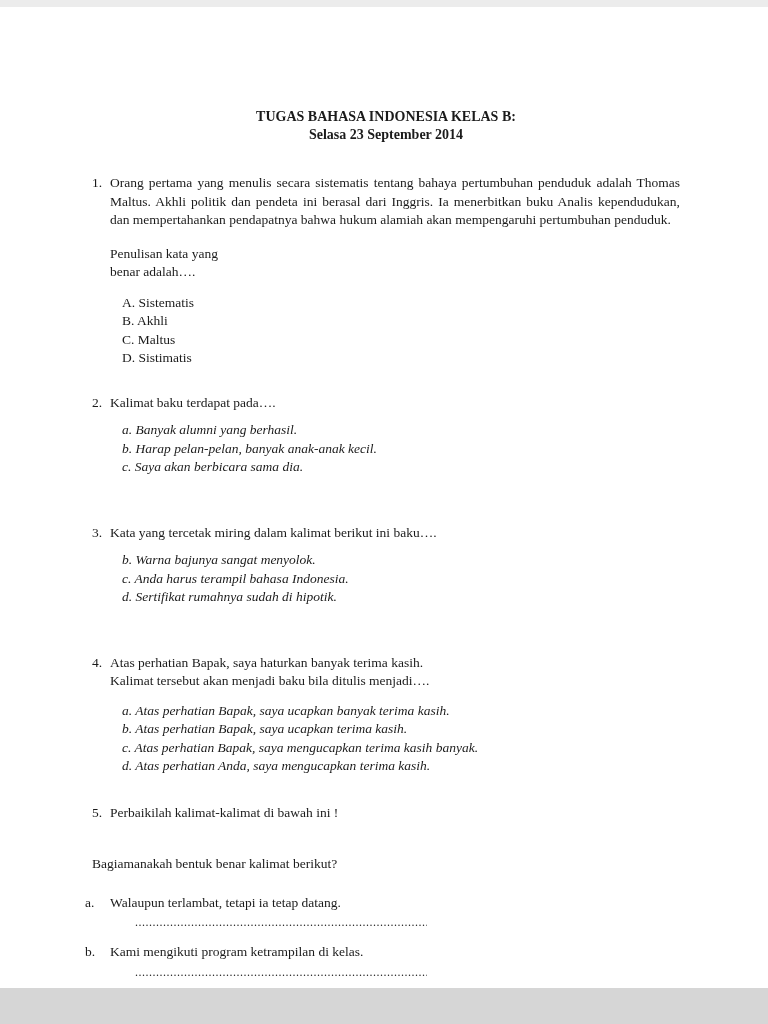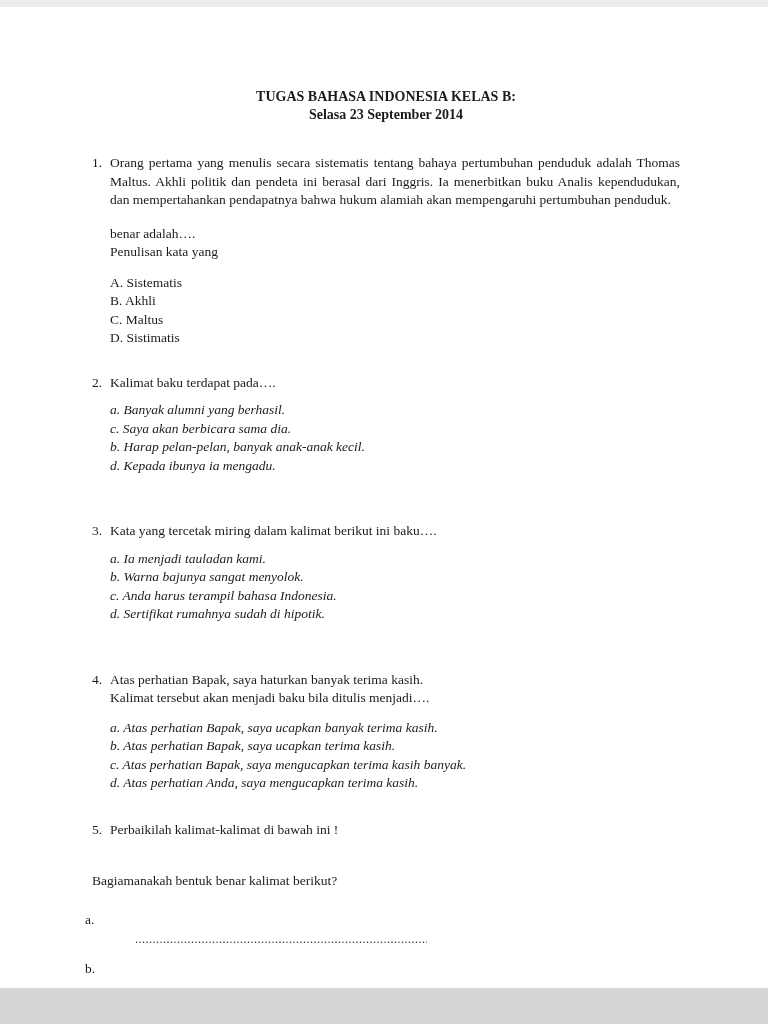--- a/index.html
+++ b/index.html
@@ -20,29 +20,29 @@
     background: #d6d6d6;
   }
   .content {
     position: absolute; top: 0; left: 0;
     width: 768px;
     padding: 0 88px 0 92px;
     box-sizing: border-box;
     font-size: 13.5px;
     line-height: 18.5px;
   }
-  .title-block { padding-top: 88px; text-align: center; font-weight: bold; font-size: 14px; line-height: 18px; }
+  .title-block { padding-top: 88px; text-align: center; font-weight: bold; font-size: 14px; line-height: 18px; margin-top: 20px; }
   .q-row { display: flex; align-items: flex-start; }
   .q-num { width: 18px; flex-shrink: 0; }
   .q-body { flex: 1; }
   .justified { text-align: justify; font-family: Liberation Serif, serif; }
   .q1-row { margin-top: 30px; }
   .q1-prompt { margin-top: 15px; }
   .q1-options { margin-top: 12px; }
-  .opt { line-height: 18.5px; }
+  .opt { line-height: 18.5px; margin-left: 12px; }
   .q2-row { margin-top: 26px; }
   .q-options { margin-top: 9px; font-style: italic; }
   .q3-row { margin-top: 47px; }
   .q4-row { margin-top: 47px; }
   .q4-options { margin-top: 11px; }
   .q5-row { margin-top: 28px; }
   .q5-subprompt { margin-top: 33px; }
   .q5-item { display: flex; align-items: flex-start; margin-left: -7px; margin-top: 20px; }
   .q5-letter { width: 25px; flex-shrink: 0; }
   .dots-line {
@@ -68,51 +68,49 @@
   <div class="title-block">
     <div>TUGAS BAHASA INDONESIA KELAS B:</div>
     <div>Selasa 23 September 2014</div>
   </div>
 
   <div class="q-row q1-row">
     <div class="q-num">1.</div>
     <div class="q-body">
       <div class="justified">Orang pertama yang menulis secara sistematis tentang bahaya pertumbuhan penduduk adalah Thomas Maltus. Akhli politik dan pendeta ini berasal dari Inggris. Ia menerbitkan buku Analis kependudukan, dan mempertahankan pendapatnya bahwa hukum alamiah akan mempengaruhi pertumbuhan penduduk.</div>
       <div class="q1-prompt">
+        <div>Penulisan kata yang</div>
         <div>benar adalah….</div>
-        <div>Penulisan kata yang</div>
       </div>
       <div class="q1-options">
         <div class="opt">A. Sistematis</div>
         <div class="opt">B. Akhli</div>
         <div class="opt">C. Maltus</div>
         <div class="opt">D. Sistimatis</div>
       </div>
     </div>
   </div>
 
   <div class="q-row q2-row">
     <div class="q-num">2.</div>
     <div class="q-body">
       <div>Kalimat baku terdapat pada….</div>
       <div class="q-options">
         <div class="opt">a. Banyak alumni yang berhasil.</div>
+        <div class="opt">b. Harap pelan-pelan, banyak anak-anak kecil.</div>
         <div class="opt">c. Saya akan berbicara sama dia.</div>
-        <div class="opt">b. Harap pelan-pelan, banyak anak-anak kecil.</div>
-        <div class="opt">d. Kepada ibunya ia mengadu.</div>
       </div>
     </div>
   </div>
 
   <div class="q-row q3-row">
     <div class="q-num">3.</div>
     <div class="q-body">
       <div>Kata yang tercetak miring dalam kalimat berikut ini baku….</div>
       <div class="q-options">
-        <div class="opt">a. Ia menjadi tauladan kami.</div>
         <div class="opt">b. Warna bajunya sangat menyolok.</div>
         <div class="opt">c. Anda harus terampil bahasa Indonesia.</div>
         <div class="opt">d. Sertifikat rumahnya sudah di hipotik.</div>
       </div>
     </div>
   </div>
 
   <div class="q-row q4-row">
     <div class="q-num">4.</div>
     <div class="q-body">
@@ -129,23 +127,25 @@
 
   <div class="q-row q5-row">
     <div class="q-num">5.</div>
     <div class="q-body">Perbaikilah kalimat-kalimat di bawah ini !</div>
   </div>
 
   <div class="q5-subprompt">Bagiamanakah bentuk benar kalimat berikut?</div>
 
   <div class="q5-item">
     <div class="q5-letter">a.</div>
+    <div>Walaupun terlambat, tetapi ia tetap datang.</div>
   </div>
   <div class="dots-line">.......................................................................................................................</div>
 
   <div class="q5-item q5-item-b">
     <div class="q5-letter">b.</div>
+    <div>Kami mengikuti program ketrampilan di kelas.</div>
   </div>
   <div class="dots-line">.......................................................................................................................</div>
 
 </div>
 
 <div class="strip-bottom"></div>
 
 </body></html>

